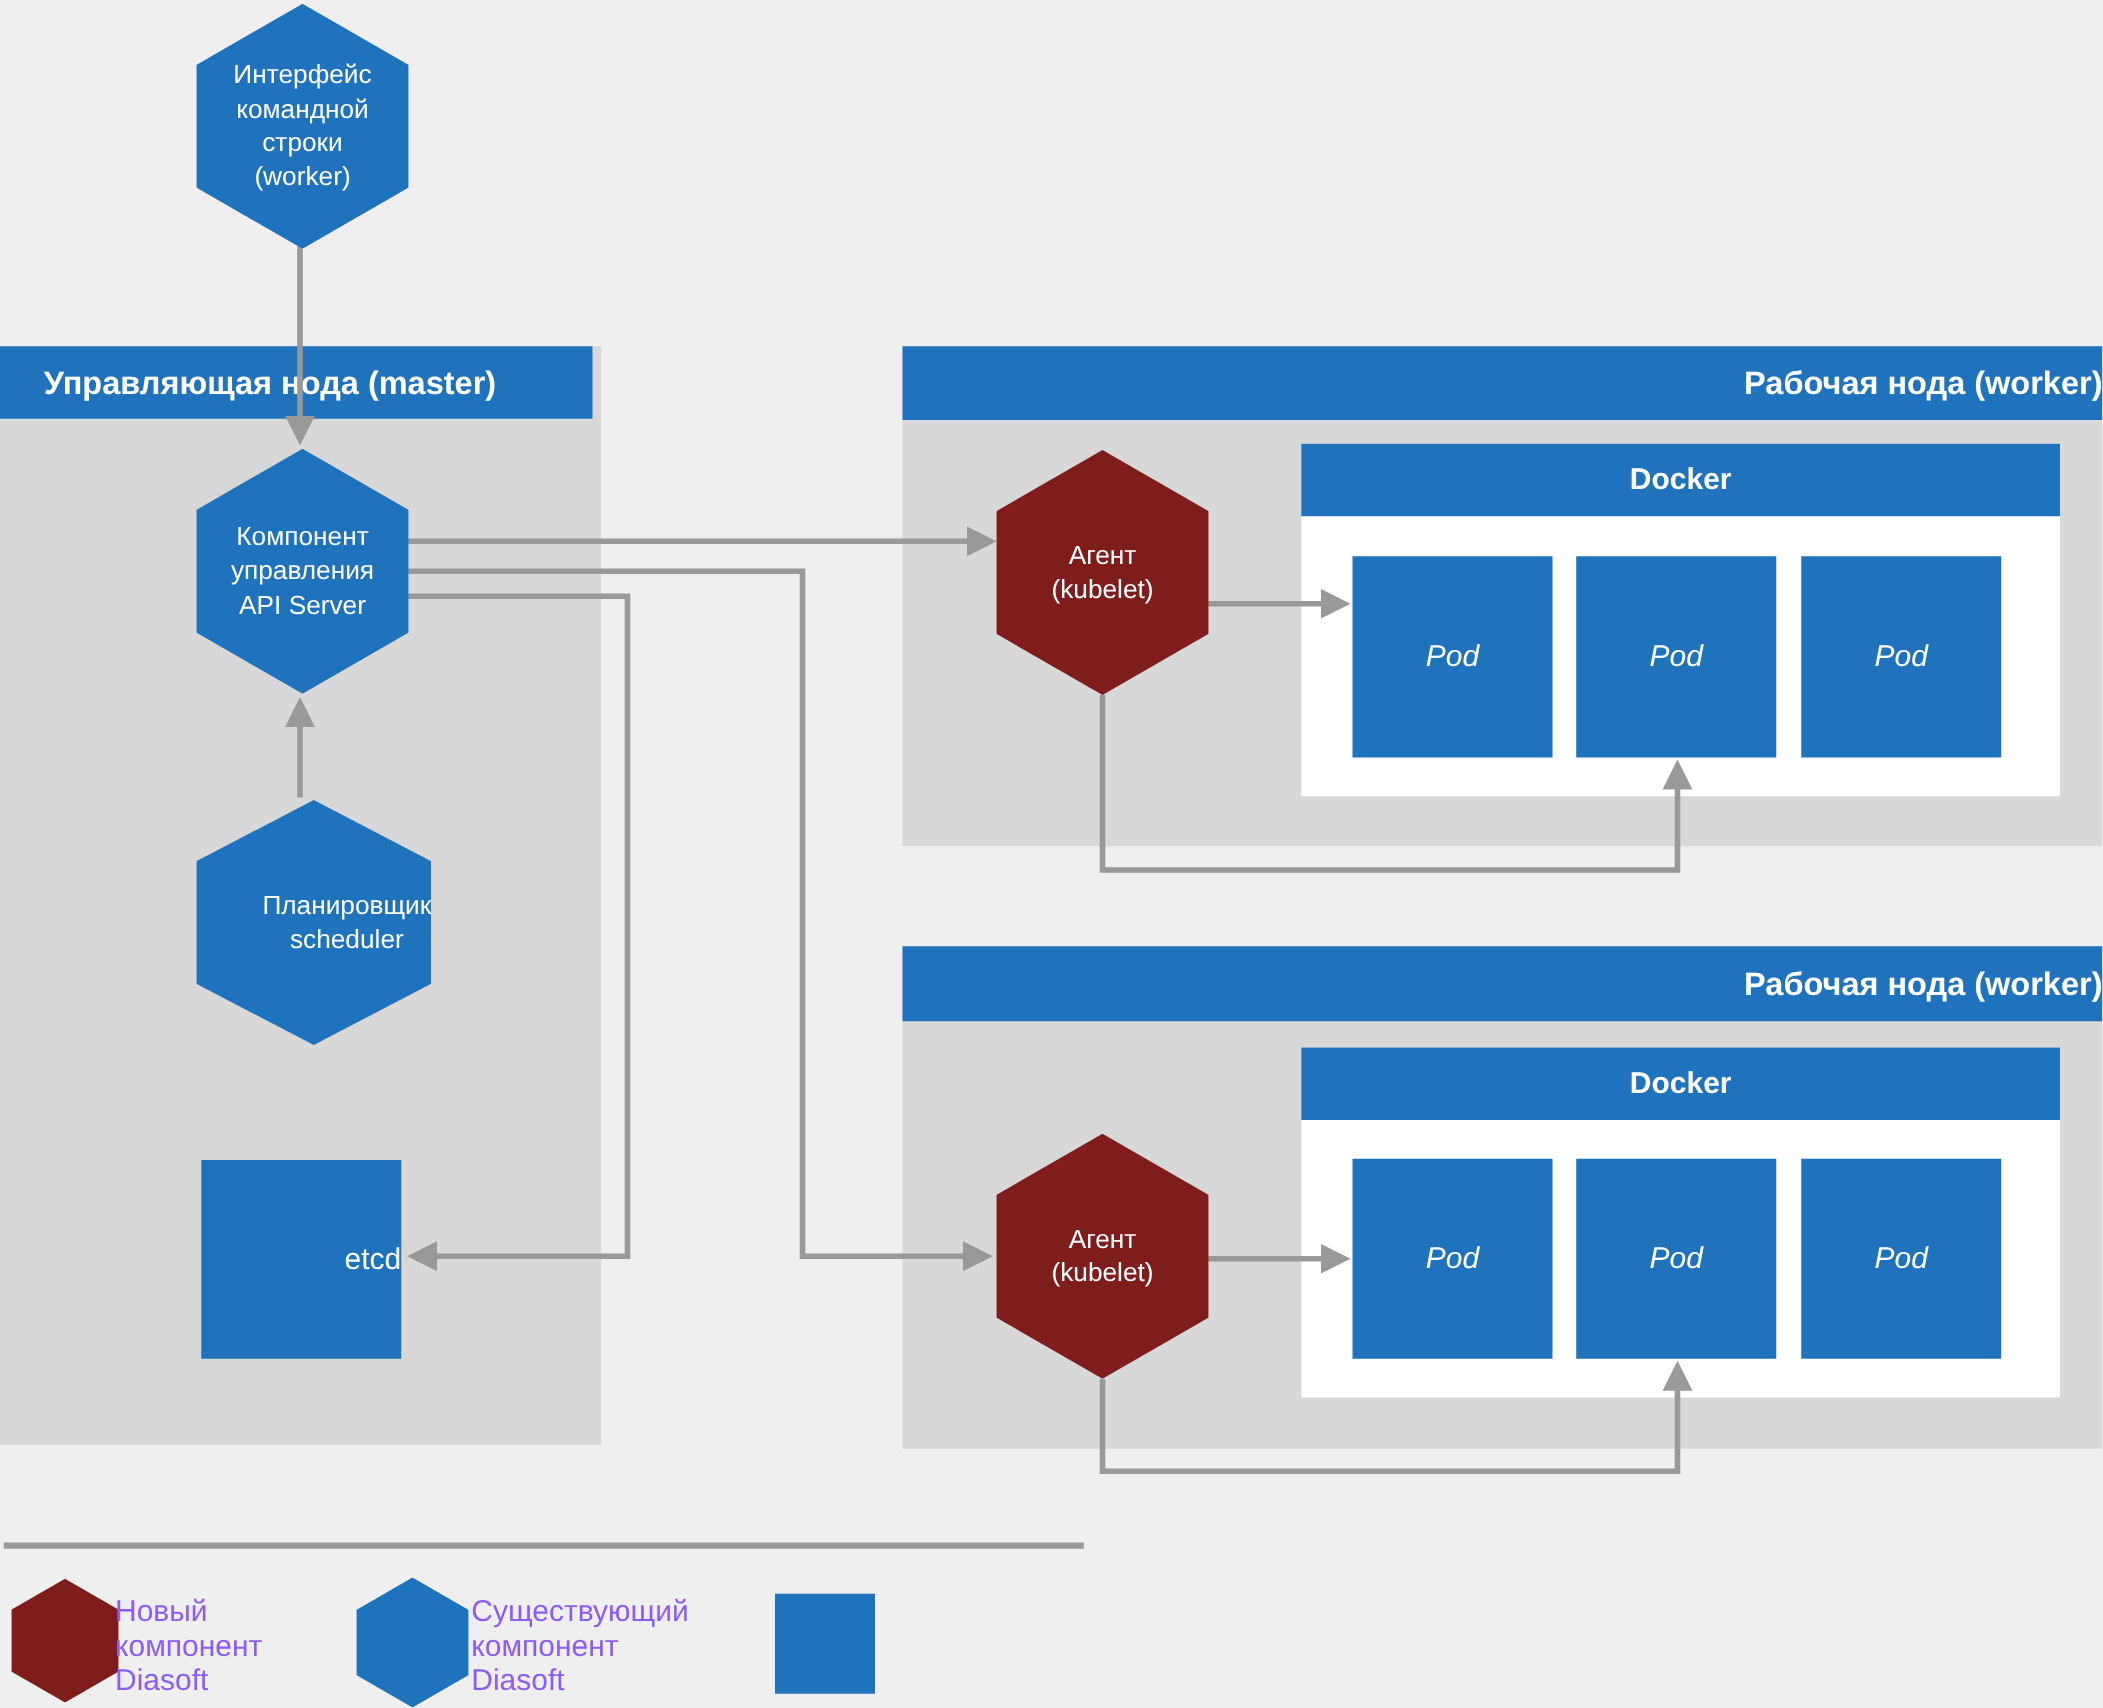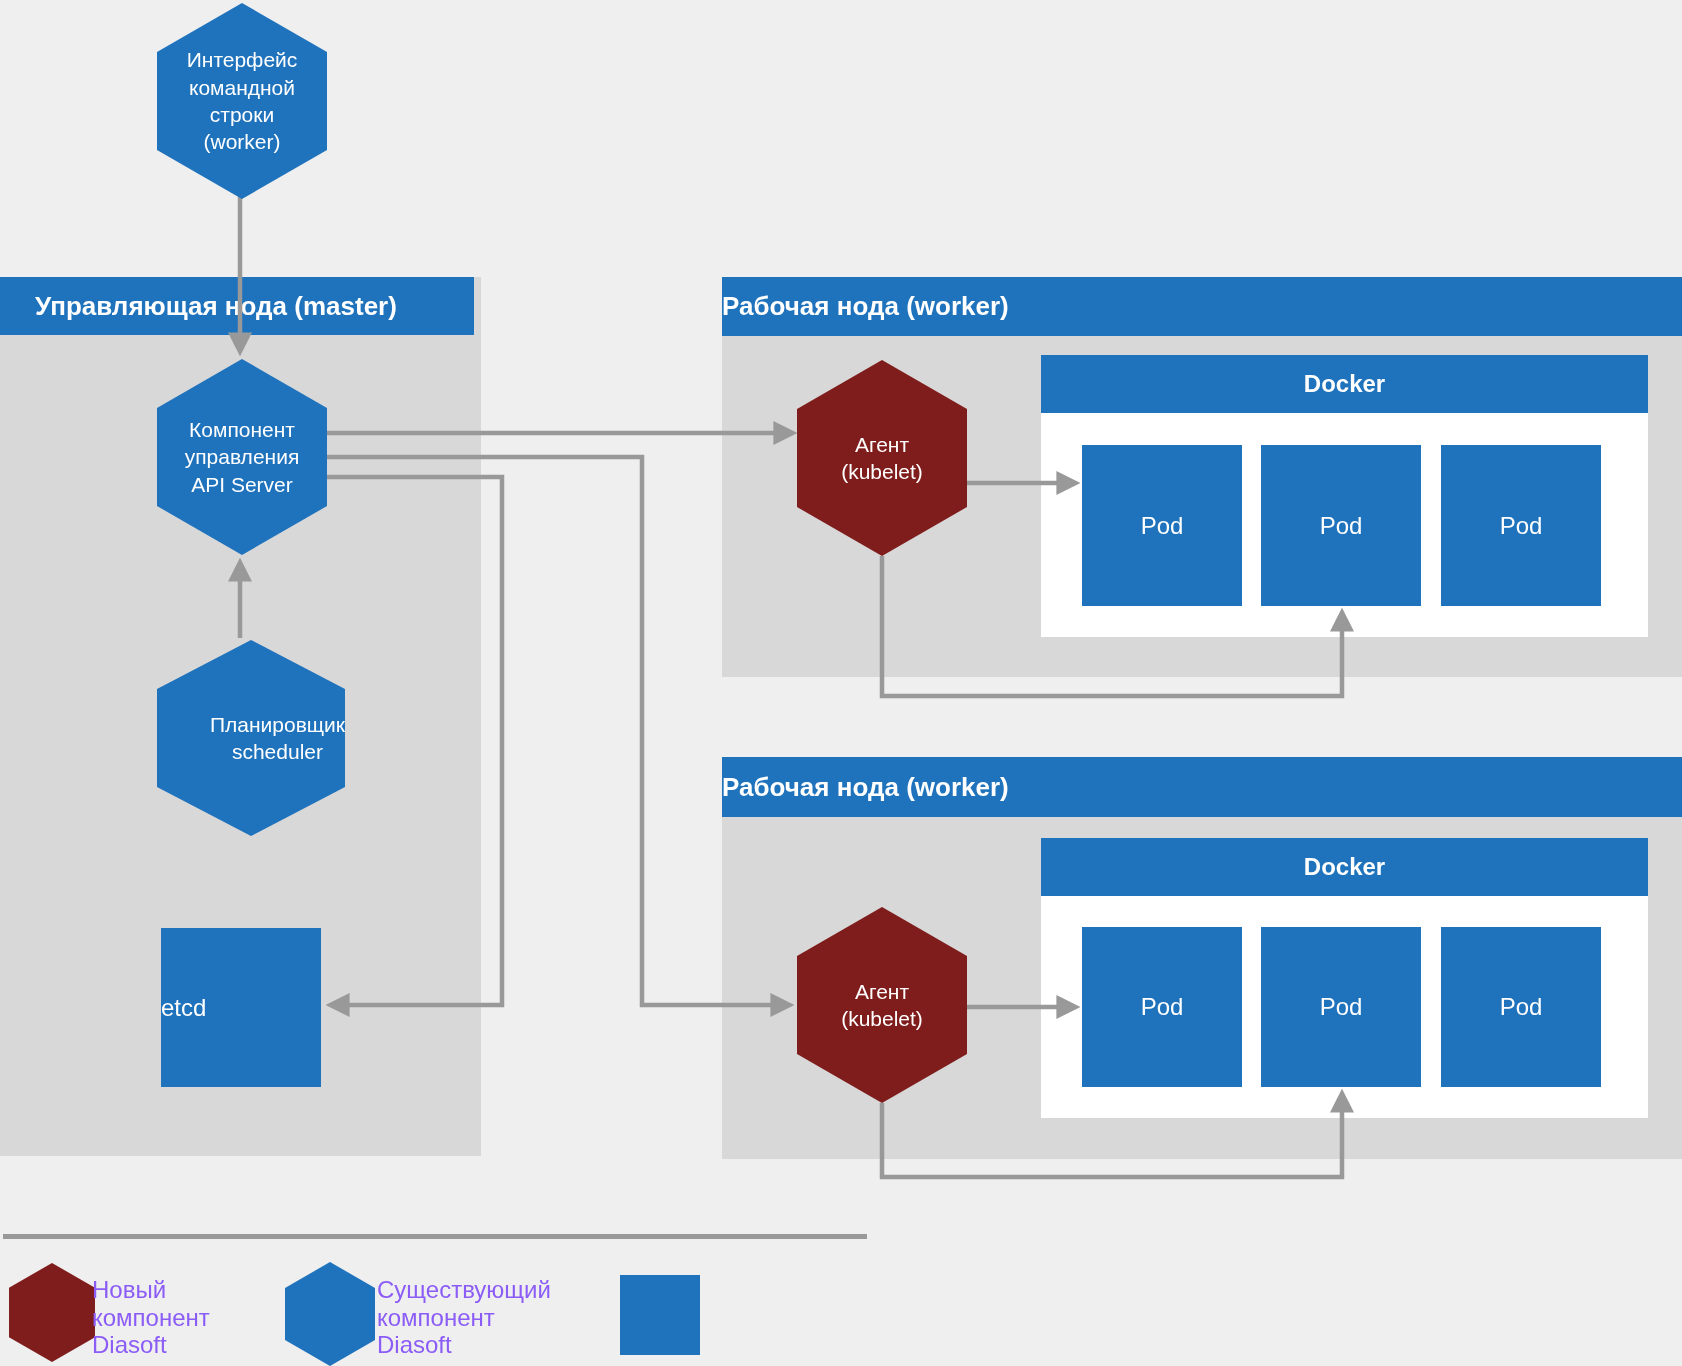--- a/index.html
+++ b/index.html
@@ -1,28 +1,28 @@
 <!DOCTYPE html>
 <html><head>
 <meta charset="utf-8">
 <style>
   html,body{margin:0;padding:0;}
   body{font-family:"Liberation Sans","DejaVu Sans",sans-serif;background:#efefef;}
   #stage{position:relative;width:1682px;height:1366px;background:#efefef;overflow:hidden;}
   .abs{position:absolute;}
   .graybox{background:#d8d8d8;}
-  .bluehead{background:#1f72bc;color:#ffffff;font-weight:bold;font-size:26px;display:flex;align-items:center;justify-content:flex-start;}
+  .bluehead{background:#1f72bc;color:#ffffff;font-weight:bold;font-size:26px;display:flex;align-items:center;justify-content:flex-end;}
   .bluehead.left{justify-content:flex-start;padding-left:35px;box-sizing:border-box;}
   .hex{clip-path:polygon(50% 0,100% 25%,100% 75%,50% 100%,0 75%,0 25%);color:#ffffff;display:flex;align-items:center;justify-content:center;text-align:center;font-size:21px;line-height:1.3;white-space:pre-line;}
   .hex.blue{background:#1f72bc;}
   .hex.red{background:#7f1d1d;}
   .whitebox{background:#ffffff;}
   .dockerhead{background:#1f72bc;color:#ffffff;font-weight:bold;font-size:24px;display:flex;align-items:center;justify-content:center;}
-  .pod{background:#1f72bc;color:#ffffff;font-size:24px;display:flex;align-items:center;justify-content:center;}
-  .etcd{background:#1f72bc;color:#ffffff;font-size:24px;display:flex;align-items:center;justify-content:flex-start;}
+  .pod{background:#1f72bc;color:#ffffff;font-size:24px;display:flex;align-items:center;justify-content:center;font-style:italic;}
+  .etcd{background:#1f72bc;color:#ffffff;font-size:24px;display:flex;align-items:center;justify-content:flex-end;}
   svg.connectors{position:absolute;left:0;top:0;z-index:5;pointer-events:none;}
   .topz{z-index:10;}
   .legend-label{color:#8b5cf6;font-size:24px;line-height:1.15;text-align:left;white-space:pre-line;}
   .legend-square{background:#1f72bc;}
   .divider{background:#999999;}
 </style>
 </head>
 <body>
 
 <div id="stage">

